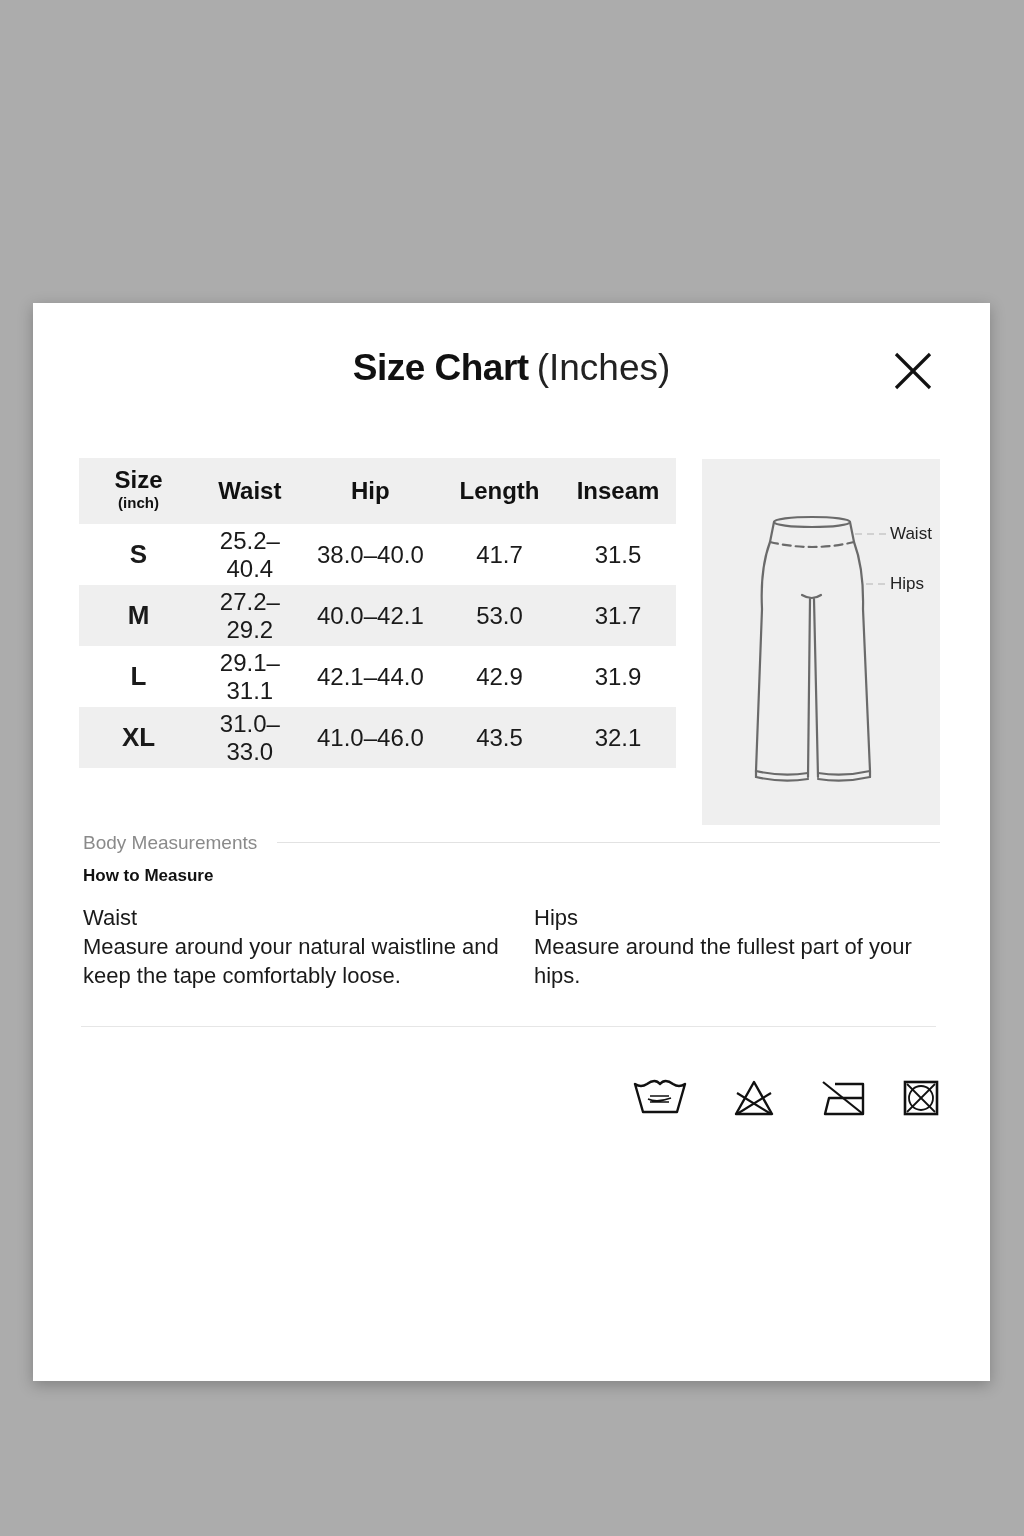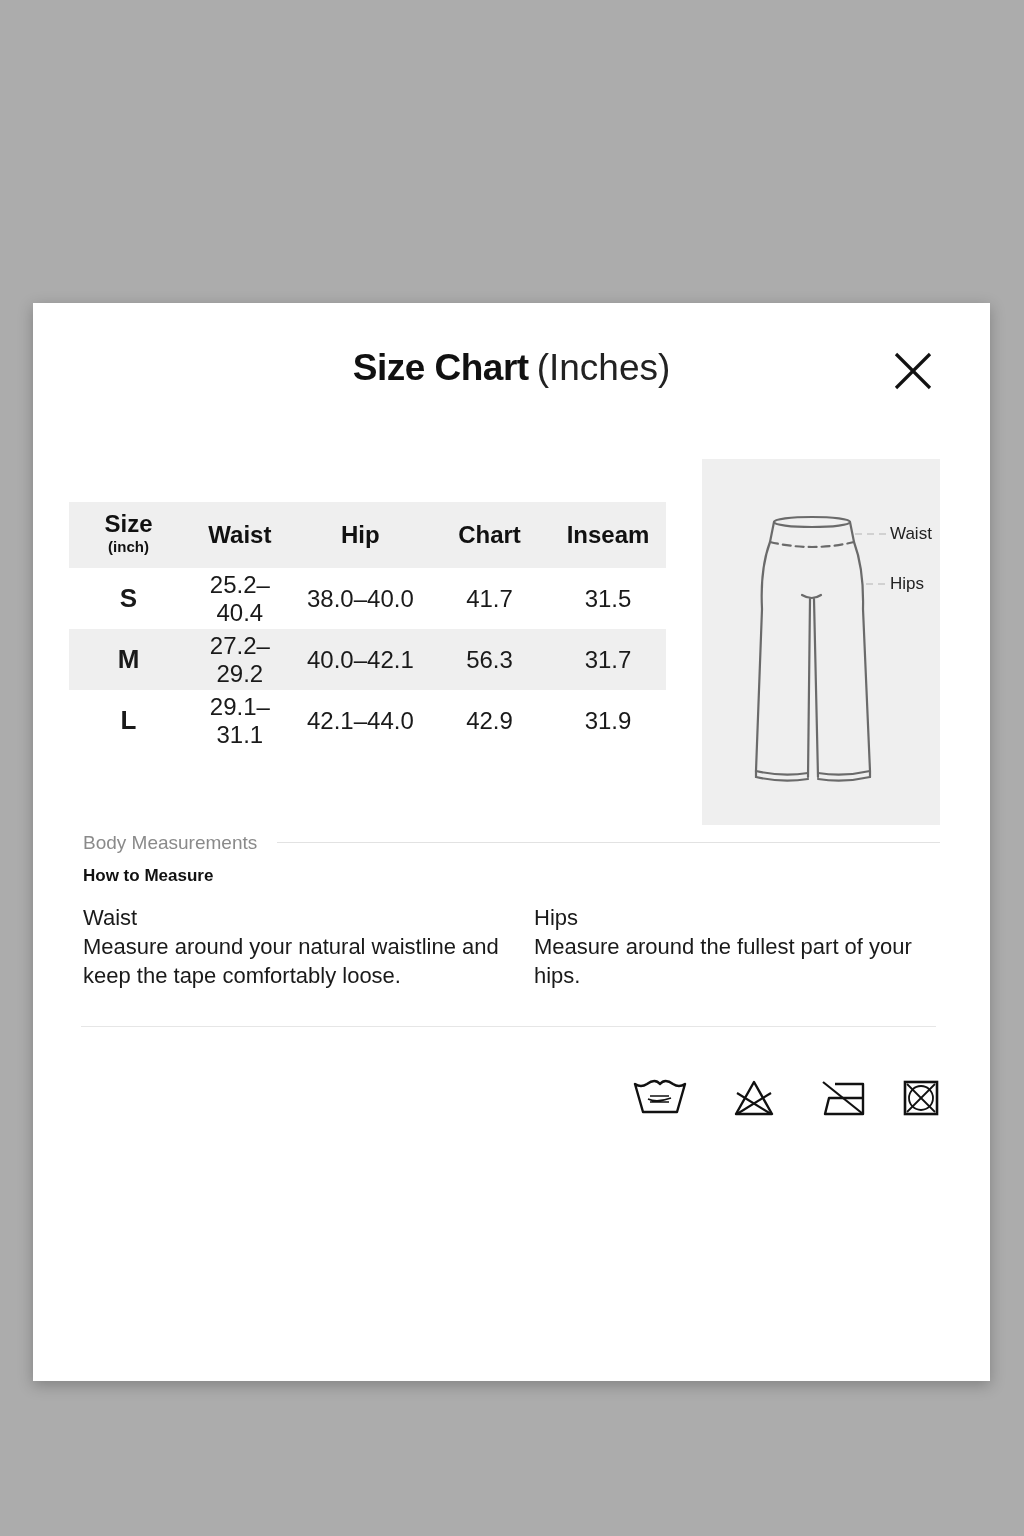--- a/index.html
+++ b/index.html
@@ -21,23 +21,22 @@
     position: absolute; left: 0; right: 0; top: 42px;
     text-align: center; font-size: 37px; line-height: 46px;
   }
   .title .bold { font-weight: 700; letter-spacing: -0.5px; }
   .title .light { font-weight: 400; margin-left: 8px; color: #222; }
   .close-btn {
     position: absolute; left: 860px; top: 48px; width: 40px; height: 40px;
     cursor: pointer;
   }
   .size-table {
-    position: absolute; left: 36px; top: 155px; width: 597px;
+    position: absolute; left: 46px; top: 155px; width: 597px;
     border-collapse: collapse;
-    margin-top: 44px;
   }
   .size-table th, .size-table td { text-align: center; padding: 0; }
   .size-table thead tr { background: #efefef; height: 66px; }
   .size-table th { font-size: 24px; font-weight: 700; }
   .size-table th .sub { display: block; font-size: 15px; font-weight: 700; margin-top: 1px; }
   .size-table th.c-size { line-height: 22px; }
   .size-table tbody tr { height: 61px; }
   .size-table tbody tr:nth-child(even) { background: #efefef; }
   .size-table td { font-size: 24px; font-weight: 400; color: #1a1a1a; }
   .size-table td.size { font-weight: 700; font-size: 26px; }
@@ -81,45 +80,52 @@
 
   <table class="size-table">
     <thead>
       <tr>
         <th class="c-size" style="width:117px">
           <span>Size</span>
           <span class="sub">(inch)</span>
         </th>
         <th style="width:102px">Waist</th>
         <th style="width:135px">Hip</th>
-        <th style="width:119px">Chart</th>
+        <th style="width:119px">Length</th>
         <th style="width:114px">Inseam</th>
       </tr>
     </thead>
     <tbody>
       <tr>
         <td class="size">S</td>
         <td>25.2–40.4</td>
         <td>38.0–40.0</td>
         <td>41.7</td>
         <td>31.5</td>
       </tr>
       <tr>
         <td class="size">M</td>
         <td>27.2–29.2</td>
         <td>40.0–42.1</td>
-        <td>56.3</td>
+        <td>53.0</td>
         <td>31.7</td>
       </tr>
       <tr>
         <td class="size">L</td>
         <td>29.1–31.1</td>
         <td>42.1–44.0</td>
         <td>42.9</td>
         <td>31.9</td>
+      </tr>
+      <tr>
+        <td class="size">XL</td>
+        <td>31.0–33.0</td>
+        <td>41.0–46.0</td>
+        <td>43.5</td>
+        <td>32.1</td>
       </tr>
     </tbody>
   </table>
 
   <div class="illustration">
     <svg width="238" height="366" viewBox="0 0 238 366">
       <g fill="none" stroke="#6a6a6a" stroke-width="2.2" stroke-linecap="round" stroke-linejoin="round">
 
         <ellipse cx="110" cy="63" rx="38" ry="5"></ellipse>
 

